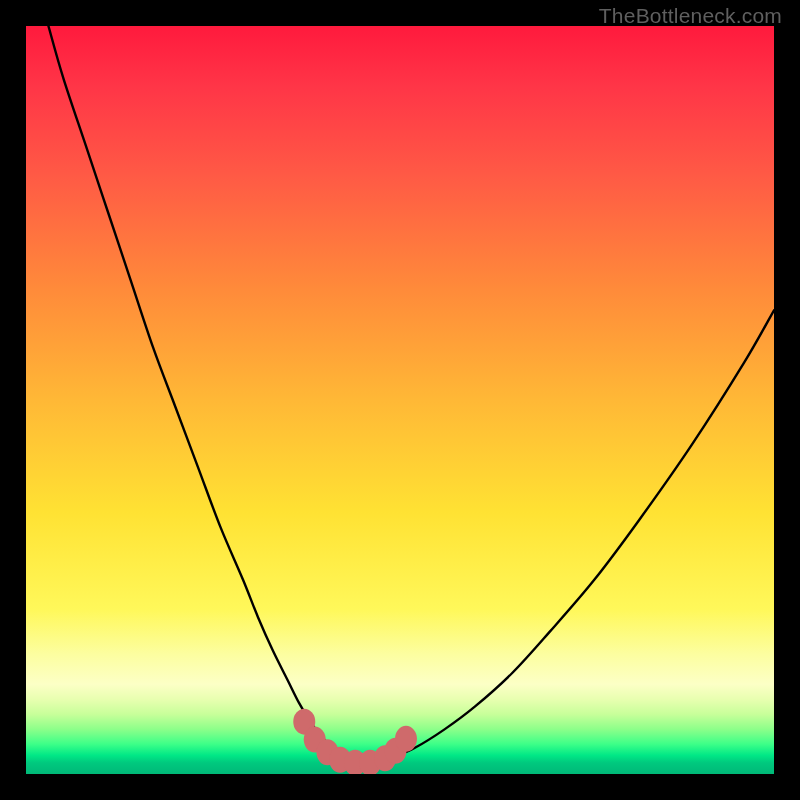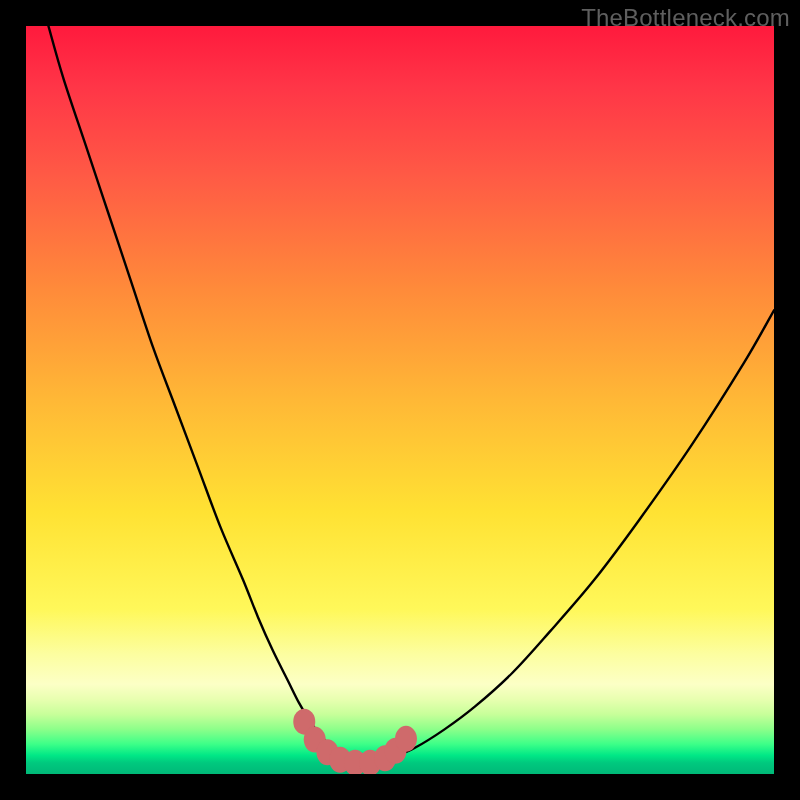--- a/index.html
+++ b/index.html
@@ -55,23 +55,23 @@
   svg.curve {
     position: absolute;
     left: 0;
     top: 0;
     width: 748px;
     height: 748px;
   }
   .watermark {
     position: absolute;
     top: 4px;
-    right: 10px;
+    right: 18px;
     color: #5f5f5f;
-    font-size: 24px;
+    font-size: 21px;
     letter-spacing: 0.2px;
   }
 </style>
 </head>
 <body>
 
 <div class="frame">
   <div class="plot">
     <div class="gradient"></div>
     <svg class="curve" viewBox="0 0 748 748" preserveAspectRatio="none">

